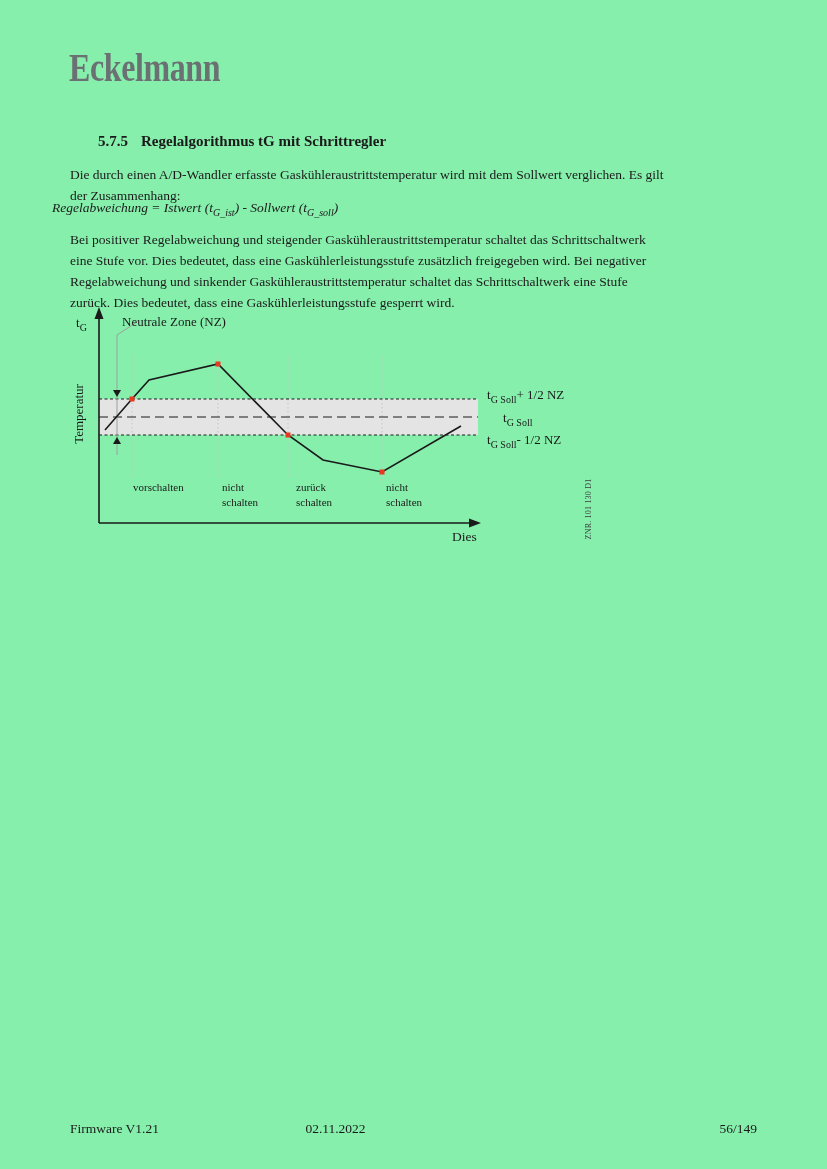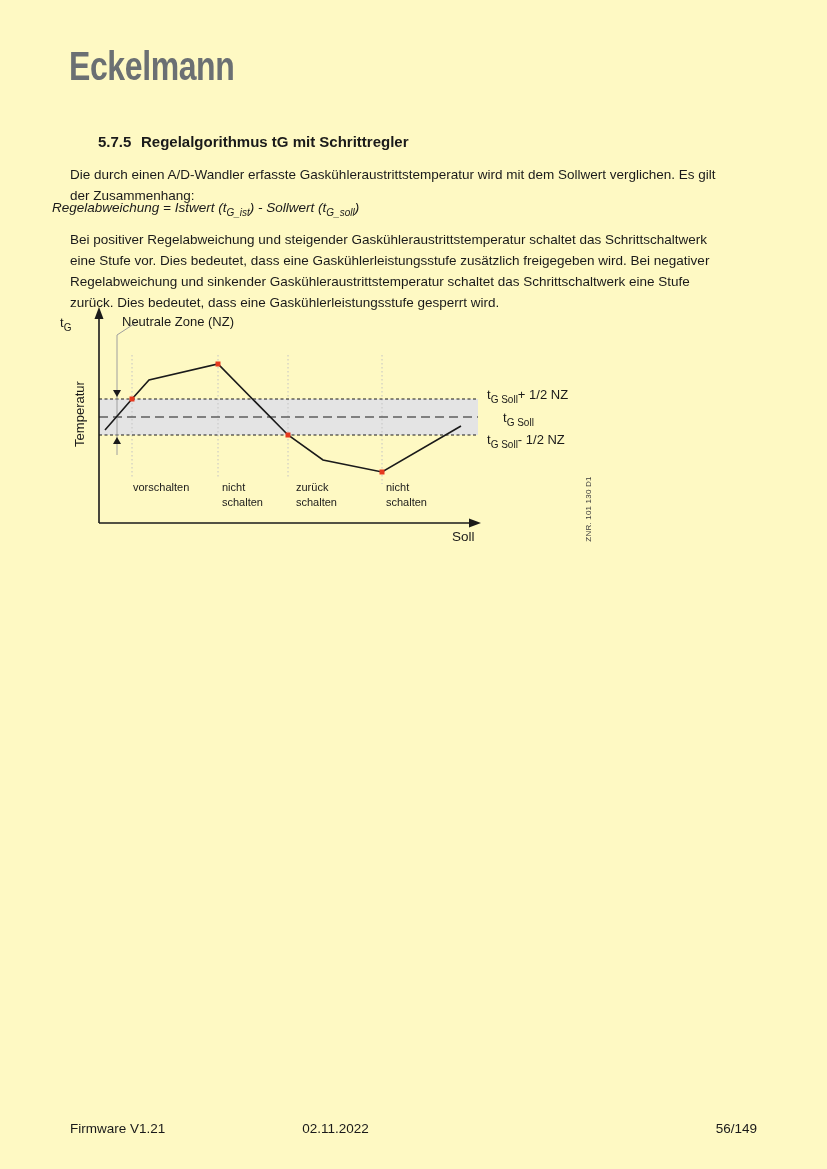--- a/index.html
+++ b/index.html
@@ -1,39 +1,39 @@
 <!DOCTYPE html>
 <html><head>
 <meta charset="utf-8">
 <style>
   html,body { margin:0; padding:0; background:#888; }
   .page {
     position:relative; width:827px; height:1169px; margin:0 auto;
-    background:#fef9c3; font-family:Liberation Sans, sans-serif; color:#1a1a1a;
+    background:#86efac; font-family:Liberation Serif, serif; color:#1a1a1a;
     overflow:hidden;
   }
   .abs { position:absolute; }
   .nowrap { white-space:nowrap; }
 
   .logo {
     left:69px; top:44px; font-size:40px; font-weight:bold; color:#6b7073;
     letter-spacing:-0.5px; transform:scaleX(0.80); transform-origin:left top;
   }
 
   .heading { left:70px; top:133px; font-size:15px; font-weight:bold;margin-left:28px; }
   .heading .num { display:inline-block; width:43px; }
 
   .bodytext { font-size:13.5px; line-height:21px; }
   .intro { left:70px; top:164px; }
   .formula { left:52px; top:200px; font-size:13.5px; font-style:italic; }
   .formula sub { font-size:10px; font-style:italic; }
   .body2 { left:70px; top:229px; }
 
   
-  .dg-ysym { left:60px; top:315px; font-size:13px; }
+  .dg-ysym { left:76px; top:315px; font-size:13px; }
   .dg-ysym sub, .thr sub { font-size:10px; }
   .dg-nz { left:122px; top:314px; font-size:13px; }
   .dg-temperatur {
     left:79px; top:414px; font-size:13px;
     transform:translate(-50%,-50%) rotate(-90deg); white-space:nowrap;
   }
   .thr { font-size:13px; white-space:nowrap; }
   .thr-upper { left:487px; top:387px; }
   .thr-mid   { left:487px; top:410px;margin-left:16px; }
   .thr-lower { left:487px; top:432px; }
@@ -133,21 +133,21 @@
   </div>
   <div class="abs zone zone3">
     <span>zurück</span>
     <span>schalten</span>
   </div>
   <div class="abs zone zone4">
     <span>nicht</span>
     <span>schalten</span>
   </div>
 
-  <div class="abs dg-zeit">Soll</div>
+  <div class="abs dg-zeit">Dies</div>
 
   <div class="abs dg-znr">ZNR. 101 130 D1</div>
 
   <div class="abs footer footer-left nowrap">Firmware V1.21</div>
   <div class="abs footer footer-center">02.11.2022</div>
   <div class="abs footer footer-right nowrap">56/149</div>
 
 </div>
 
 </body></html>

